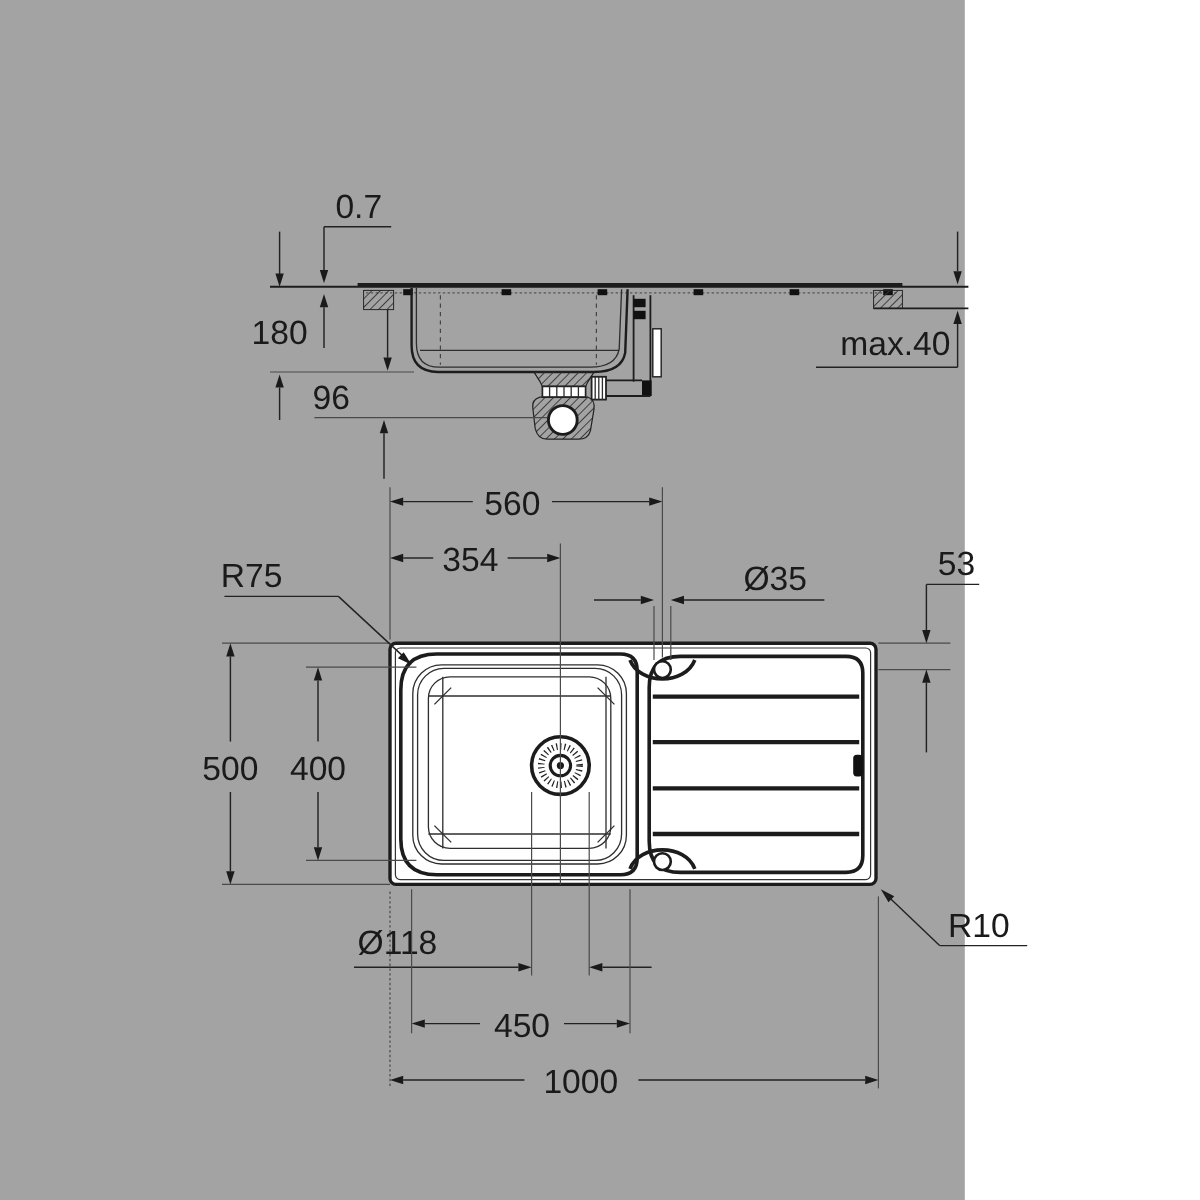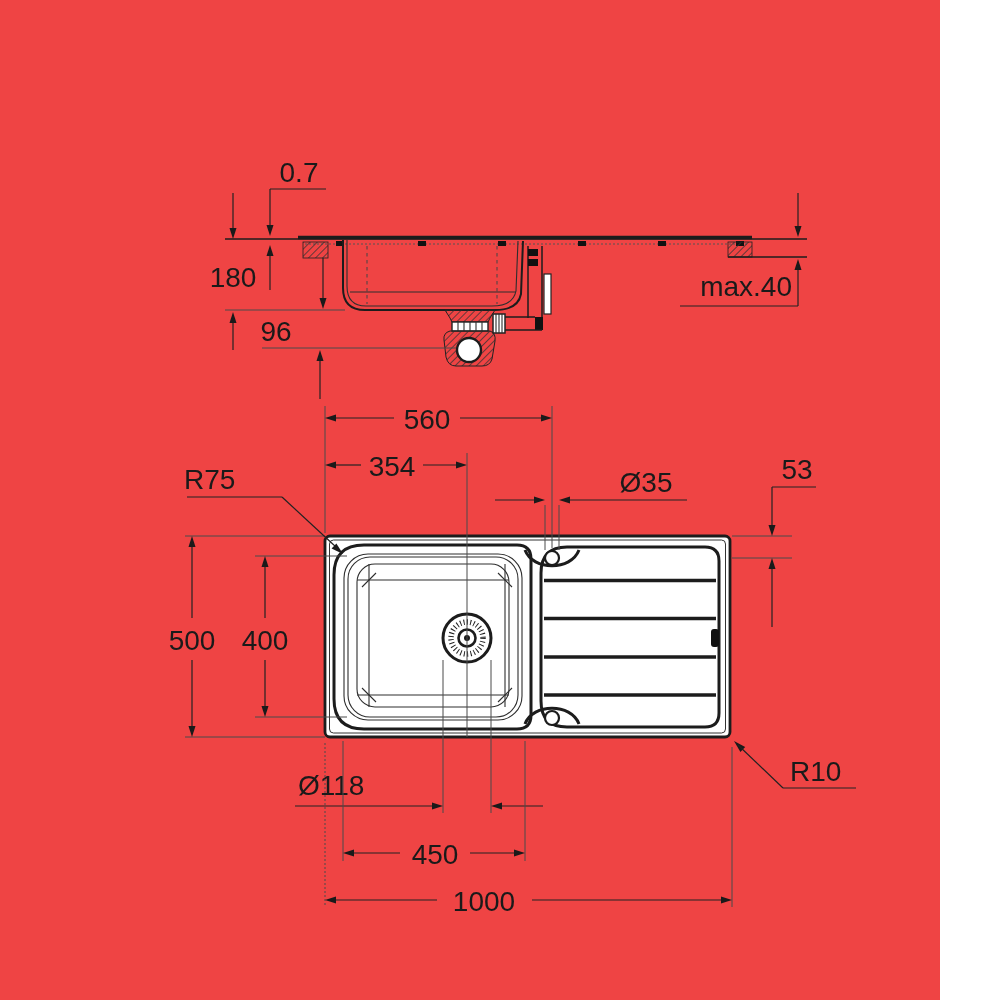--- a/index.html
+++ b/index.html
@@ -1,16 +1,16 @@
 <!DOCTYPE html>
 <html><head>
 <meta charset="utf-8">
 <style>
   html,body{margin:0;padding:0;background:#ffffff;}
-  .stage{width:940px;height:1000px;background:#ef4444;position:relative;}
+  .stage{width:804px;height:1000px;background:#a3a3a3;position:relative;}
   svg{display:block;}
   .dim{font-family:"Liberation Sans","DejaVu Sans",sans-serif;font-size:28px;fill:#1a1a1a;}
   .ln{stroke:#1c1c1c;fill:none;}
   .thick{stroke-width:3;}
   .mid{stroke-width:2;}
   .thin{stroke-width:1.1;stroke:#2e2e2e;}
   .xline{stroke:#4a4a4a;stroke-width:1;fill:none;}
   .dline{stroke:#222;stroke-width:1.2;fill:none;}
   .arr{fill:#1a1a1a;stroke:none;}
   .hidden-e{stroke:#444;stroke-width:1;stroke-dasharray:3.5,3.5;fill:none;}

